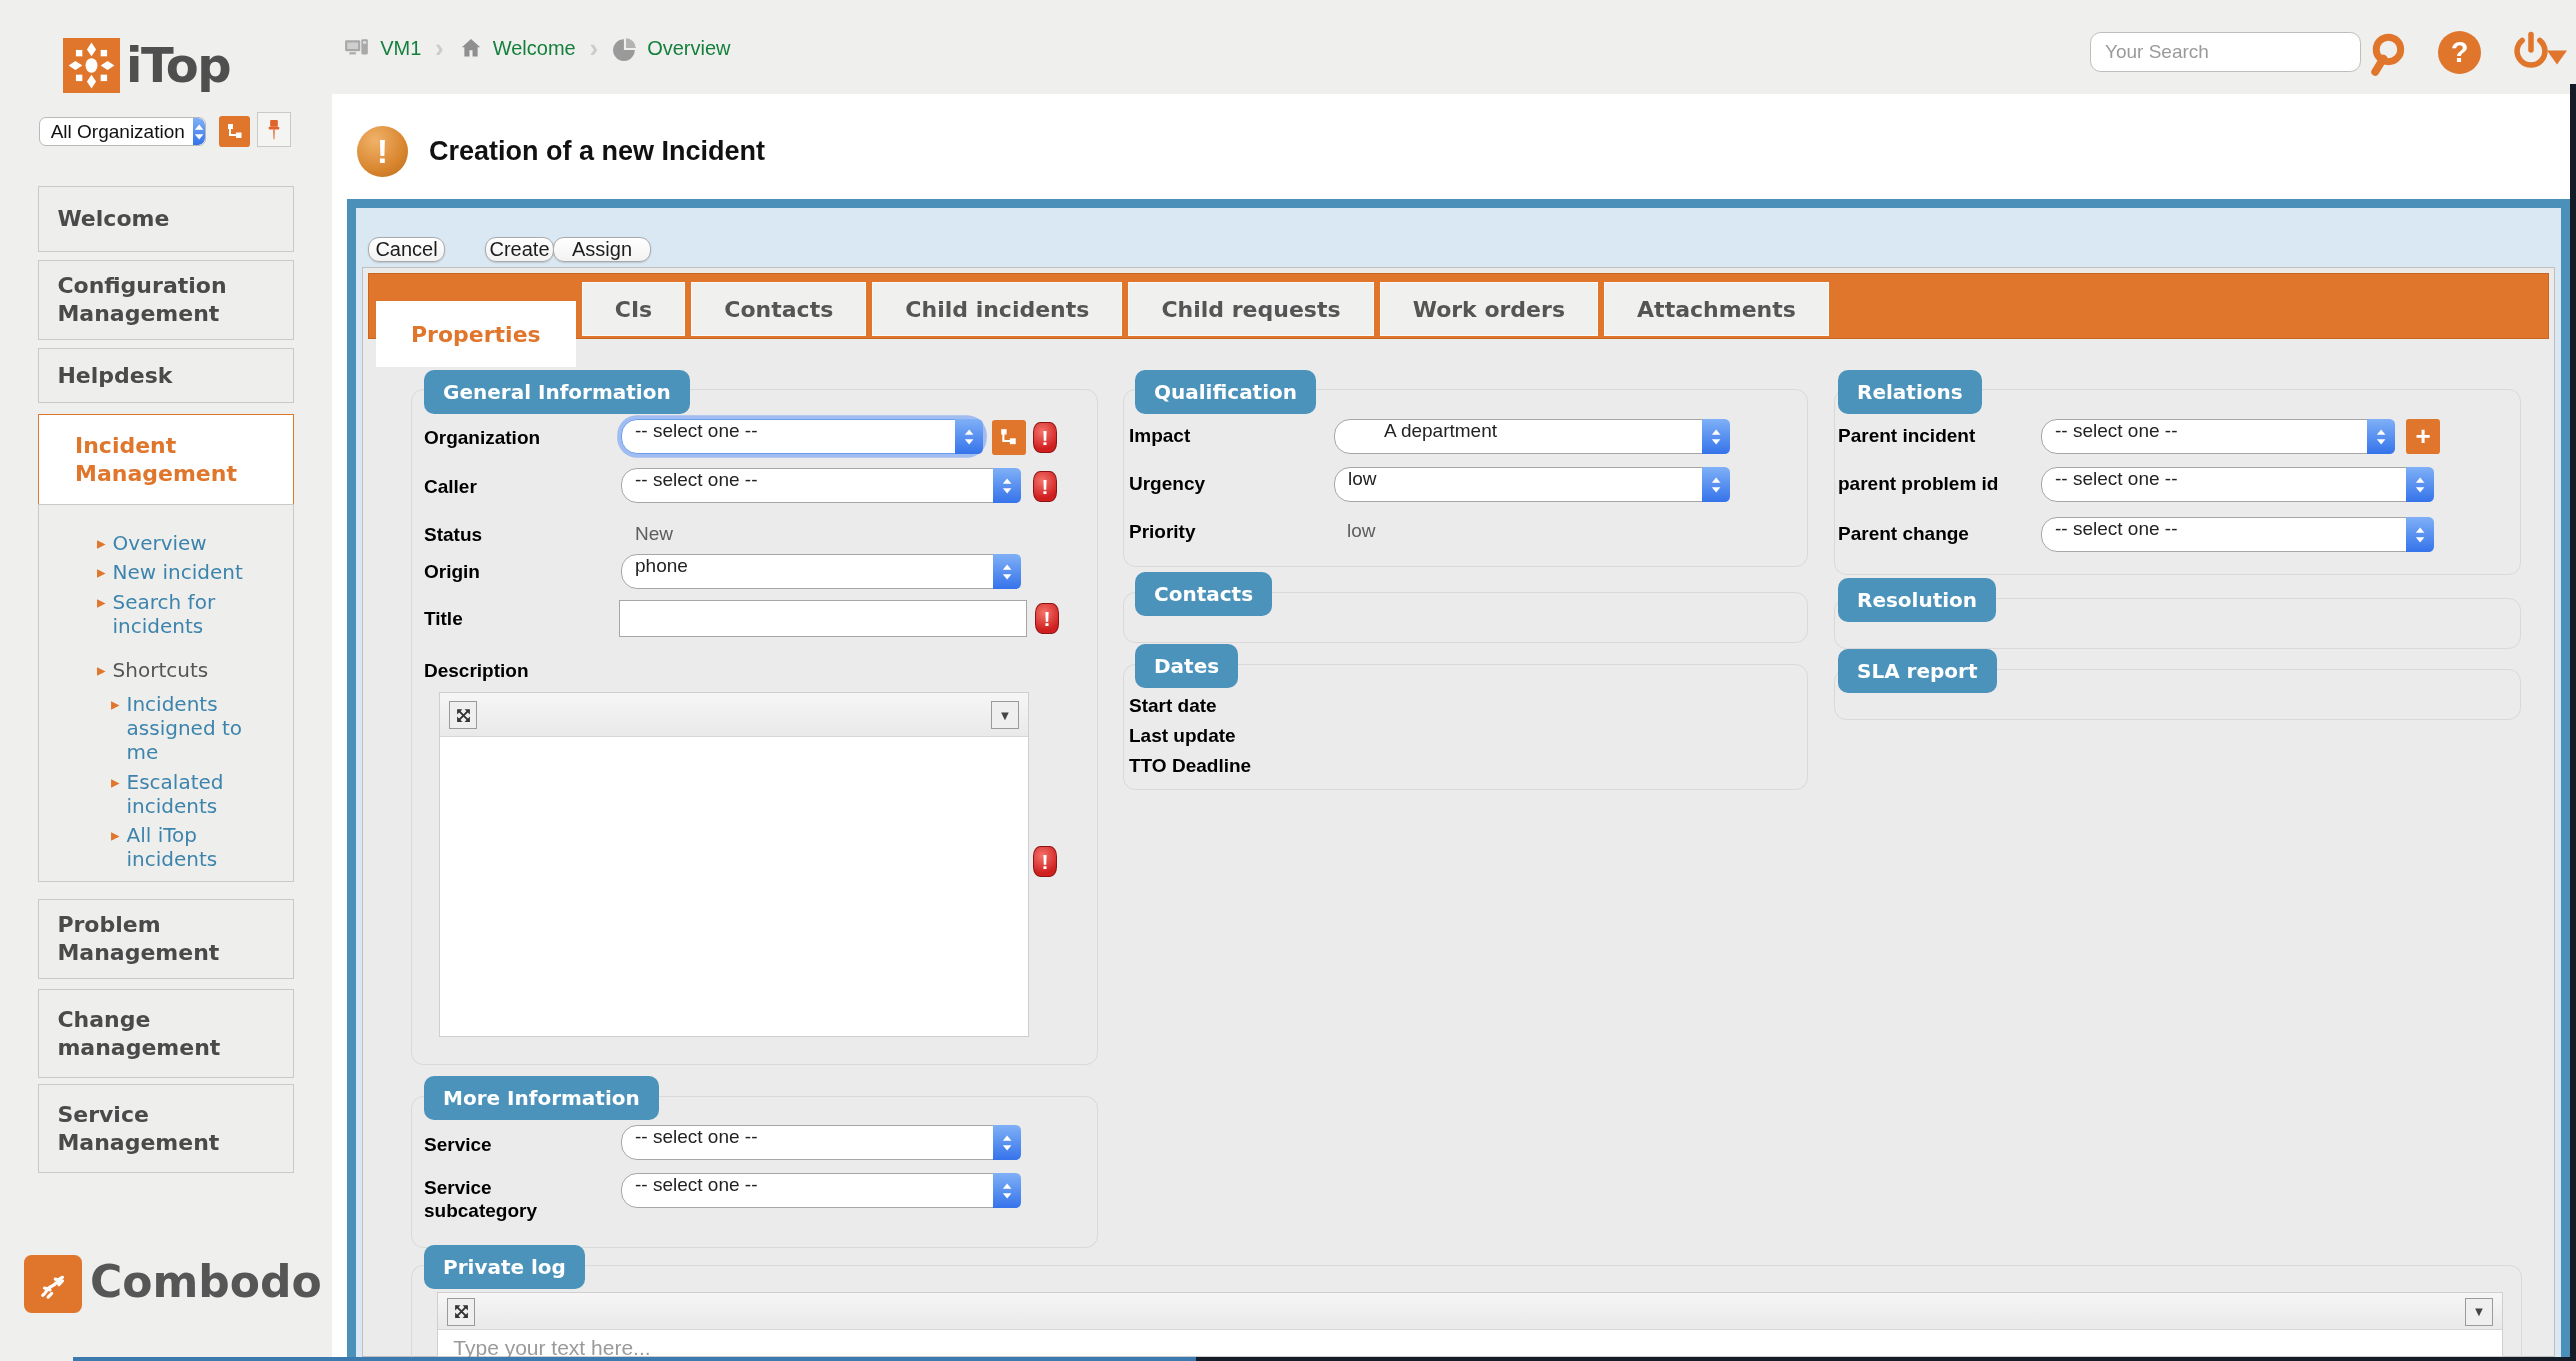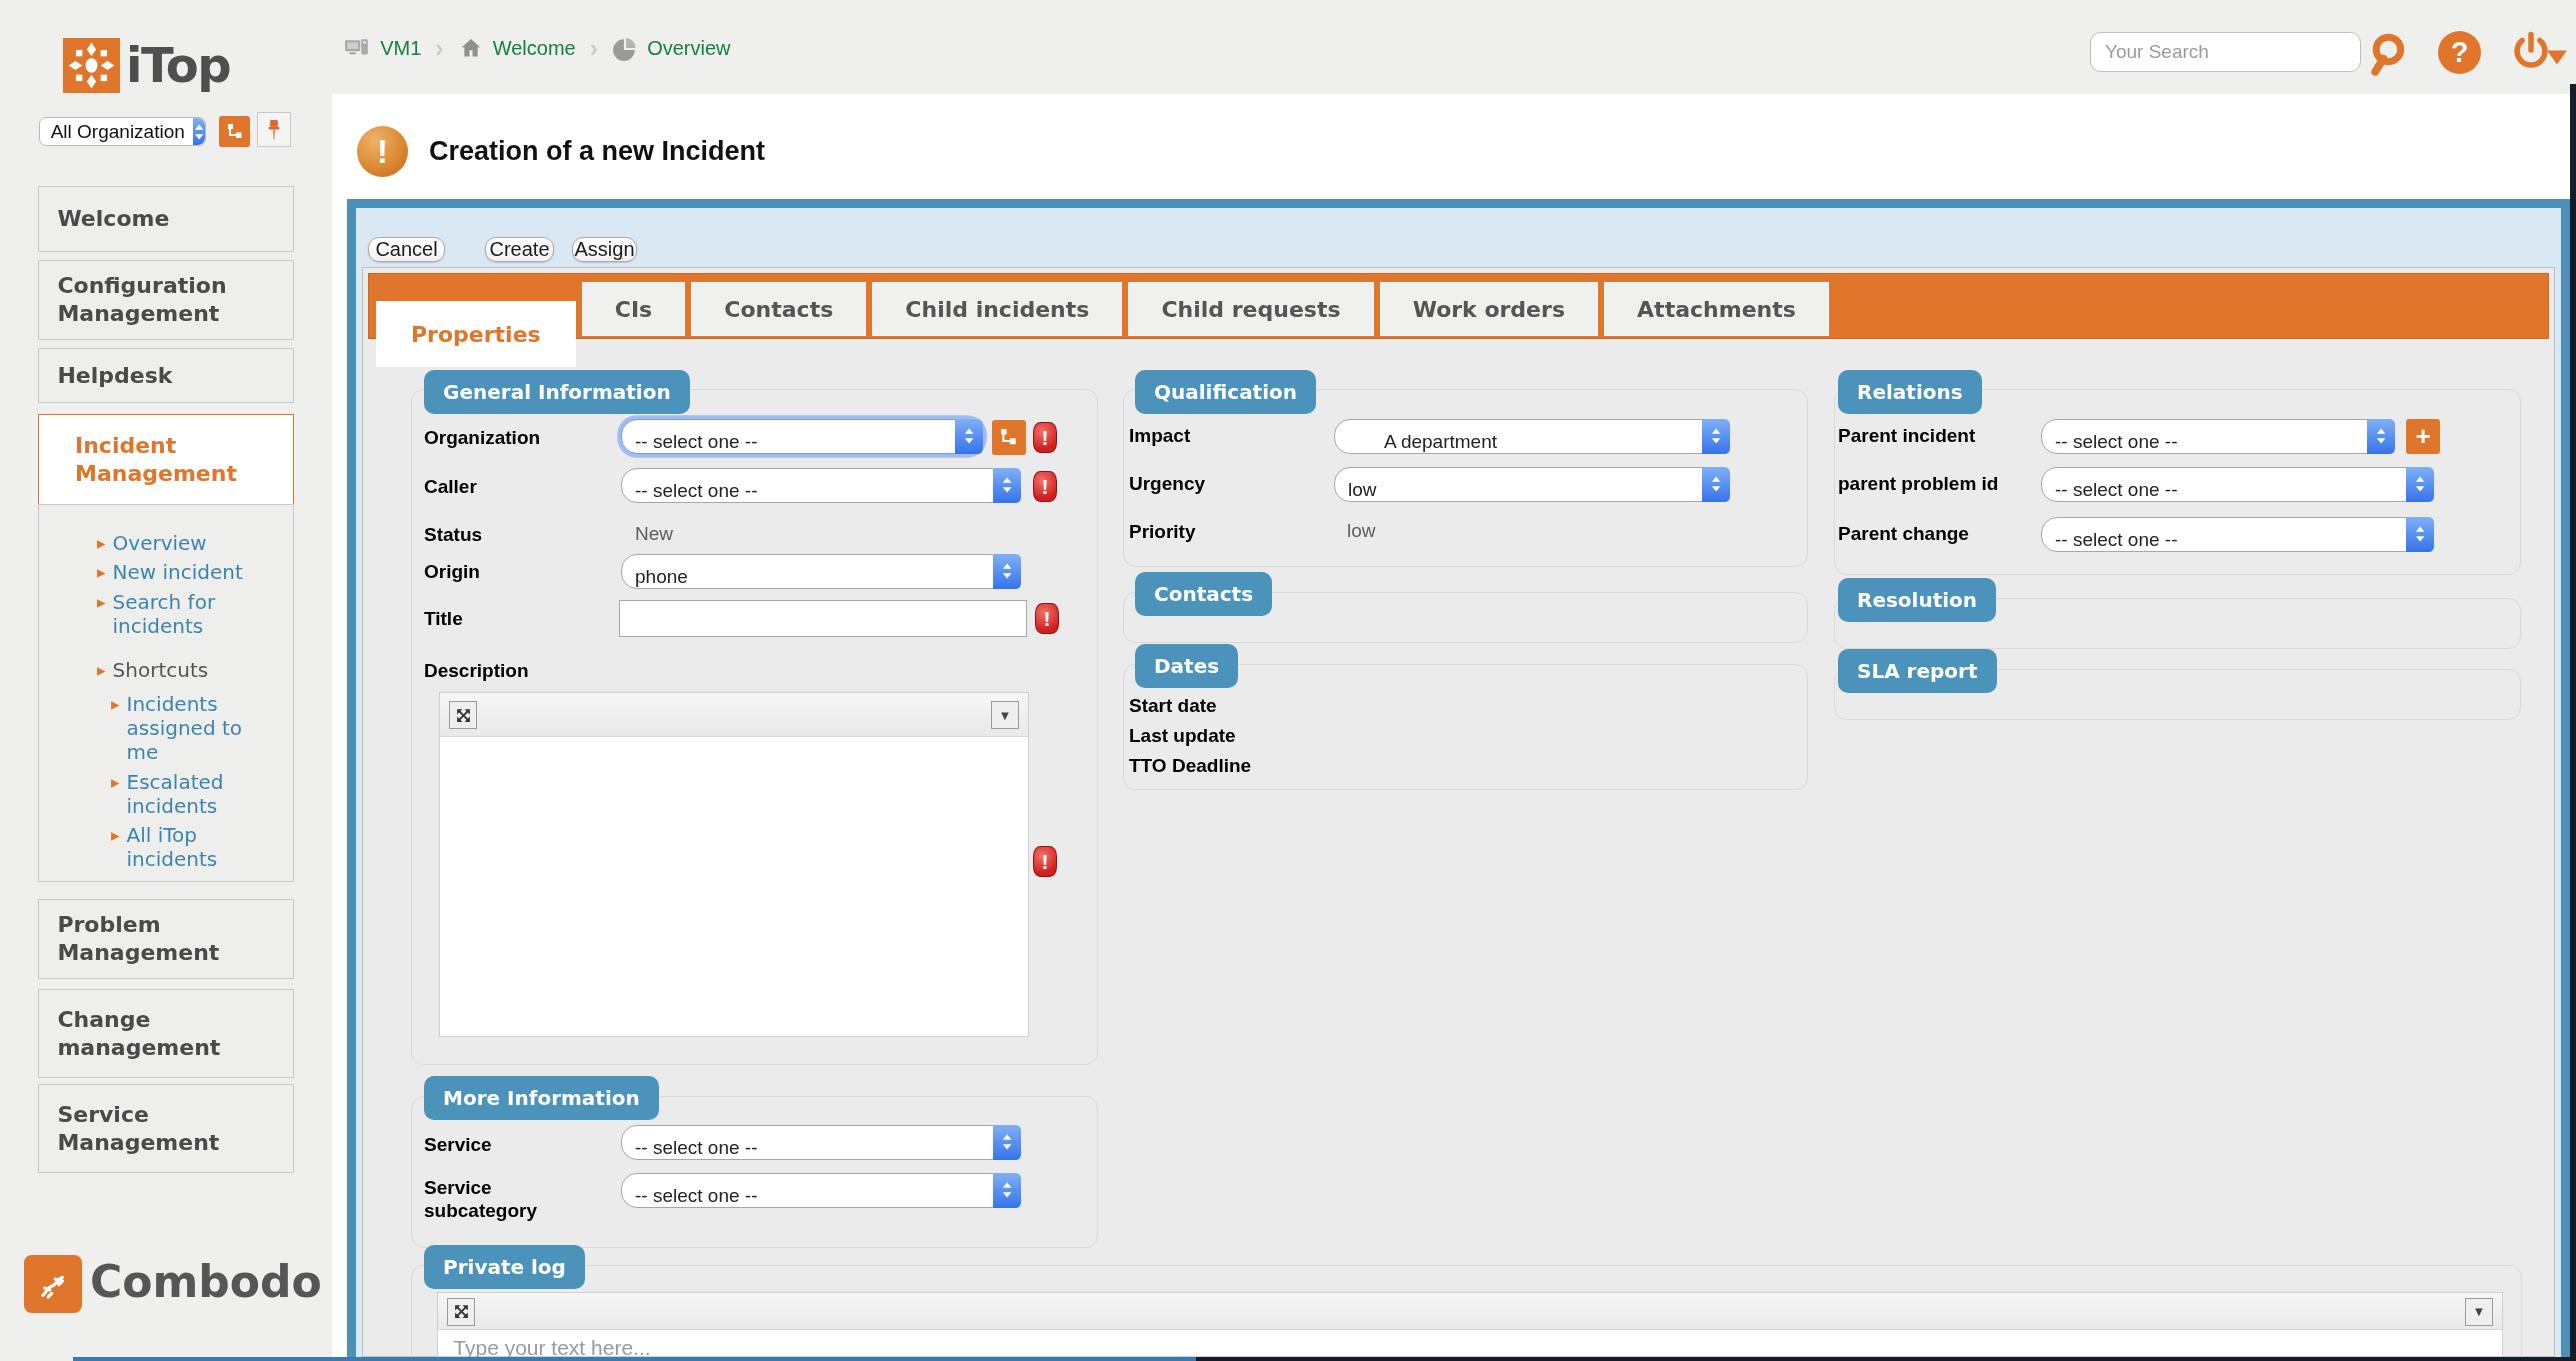--- a/index.html
+++ b/index.html
@@ -72,21 +72,21 @@
     font-family:"DejaVu Sans", sans-serif; font-weight:bold; }
   .tab.active { margin-top:27px; height:66px; background:#ffffff; border:none; color:#e0752c; padding:0 35px; }
 
   
   .sect { border:1.5px solid #d9d9d9; border-radius:12.3px; }
   .chip { height:44px; background:#4b93bb; color:#fff; font-weight:bold; font-size:20px;
     display:flex; align-items:center; padding:0 19px; border-radius:10px; font-family:"DejaVu Sans", sans-serif; }
   .flabel { font-size:19px; font-weight:bold; color:#000; line-height:23px; }
   .fvalue { font-size:19px; color:#5d5d5d; }
 
-  .sel { height:35px; background:#fff; border:0.8px solid #a6a6a6; border-radius:16px; display:flex; align-items:flex-end; overflow:visible; }
+  .sel { height:35px; background:#fff; border:0.8px solid #a6a6a6; border-radius:16px; display:flex; align-items:flex-start; overflow:visible; }
   .sel .sel-t { flex:1; font-size:19px; color:#222; padding:0 6.1px 0 13px; white-space:nowrap; overflow:hidden; }
   .sel .sel-s { width:28px; height:35px; margin:-0.8px -0.8px -0.8px 0; background:linear-gradient(#7fb0f7,#3573ea);
     border-radius:0 5.4px 5.4px 0; display:flex; align-items:center; justify-content:center; }
   .sel.focused { border-color:#6b9cf0; box-shadow:0 0 0 3.8px rgba(100,150,245,.55); }
 
   .txt-input { height:37px; background:#fff; border:0.8px solid #a6a6a6; font-size:19px; padding:0 9.2px; outline:none; }
   .err { width:24px; height:31px; border-radius:7px/10px; border:1.5px solid #8e1414; color:#fff;
     background:radial-gradient(circle at 38% 30%, #f4726a, #cf1f1f 72%);
     display:flex; align-items:center; justify-content:center; font-size:21px; font-weight:bold; }
   .plus-btn { width:34px; height:35px; background:#e0752c; border-radius:3.1px; color:#fff; font-size:26px; font-weight:bold;
@@ -256,21 +256,21 @@
 
 <div class="abs title-icon">!</div>
 <div class="abs page-title">Creation of a new Incident</div>
 
 <div class="abs btn" style="left:368px; top:237px; width:77px;">
     <span>Cancel</span>
   </div>
 <div class="abs btn" style="left:485px; top:237px; width:69px;">
     <span>Create</span>
   </div>
-<div class="abs btn" style="left:572px; top:237px; width:65px;">
+<div class="abs btn" style="left:553px; top:237px; width:98px;">
     <span>Assign</span>
   </div>
 
 <div class="abs tab-strip">
   <div class="tab active">
       <span>Properties</span>
     </div>
   <div class="tab">
       <span>CIs</span>
     </div>

